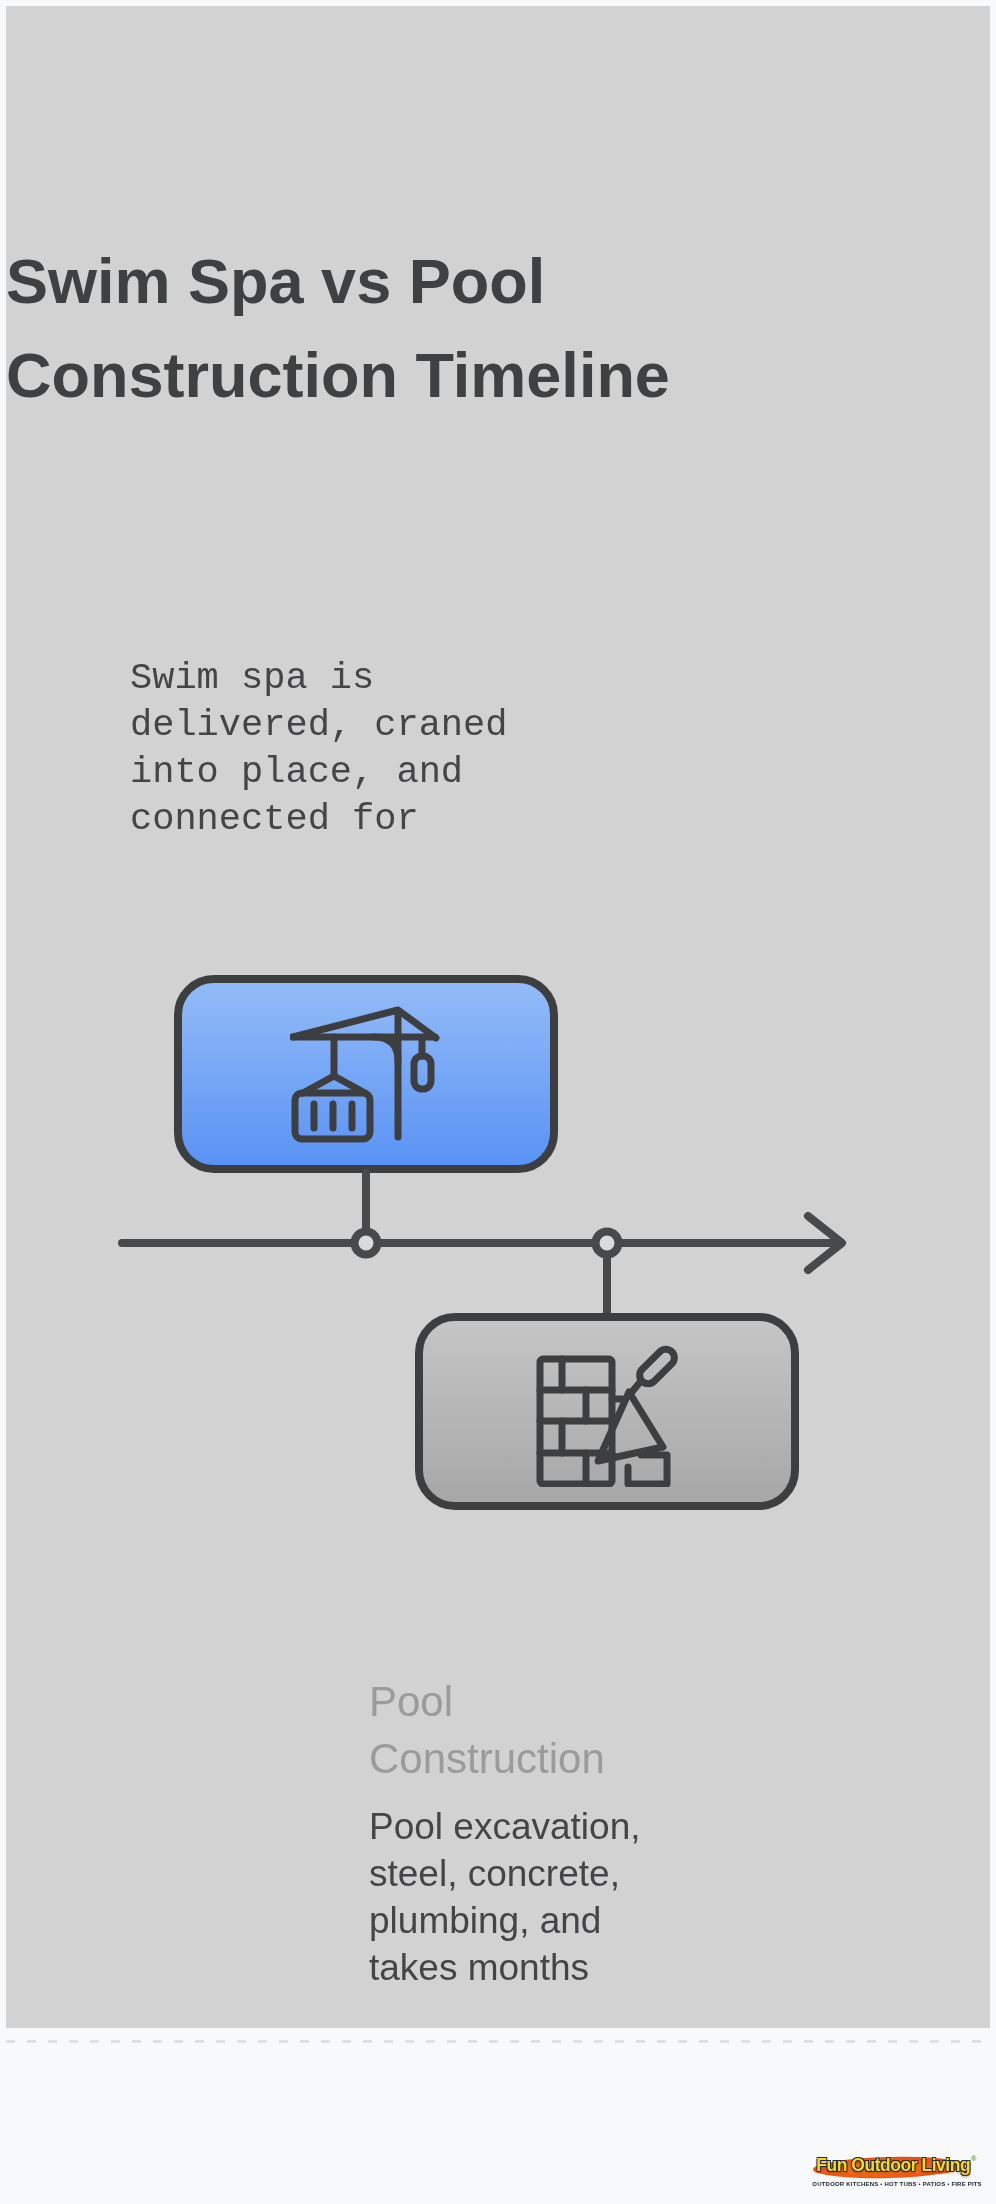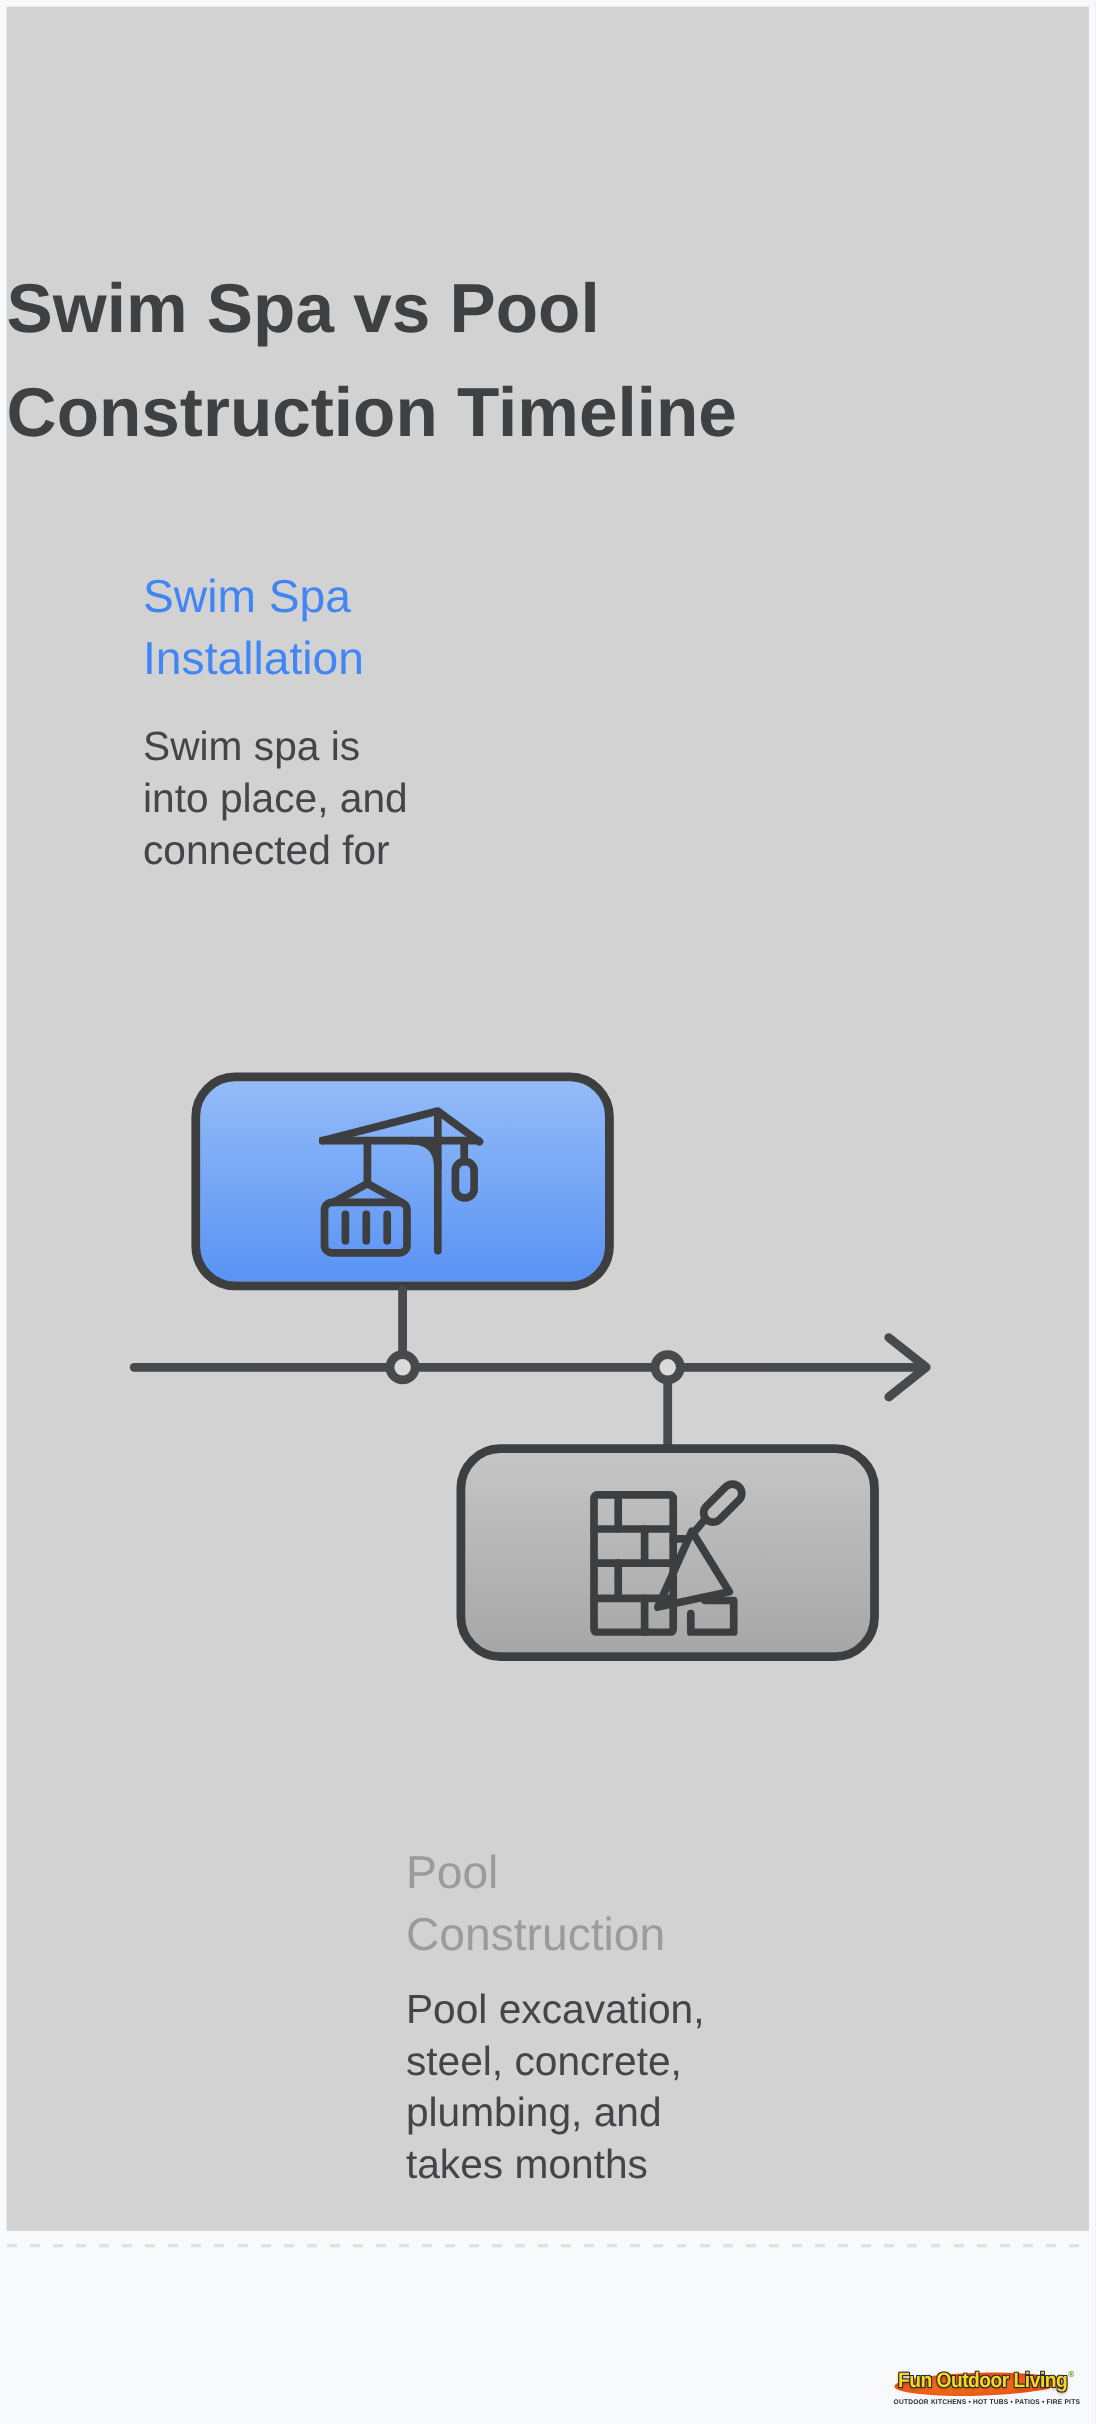--- a/index.html
+++ b/index.html
@@ -23,21 +23,21 @@
   .heading{
     font-size:42px;line-height:57px;font-weight:400;
     color:var(--accent-blue,#4285f4);
   }
   .heading.muted{color:var(--muted-heading,#9b9b9b);}
   .desc{
     font-size:37px;line-height:47px;font-weight:400;
     color:var(--body-text,#454547);
   }
   .swim-heading{left:124px;top:472px;width:464px;}
-  .swim-desc{left:124px;top:612px;width:464px;}
+  .swim-desc{left:124px;top:612px;width:464px;font-family:Liberation Mono, monospace;}
   .pool-heading{left:363px;top:1632px;width:464px;}
   .pool-desc{left:363px;top:1760px;width:464px;}
 
   .node-box{
     border:8px solid var(--outline-dark,#3d3e40);
     border-radius:40px;
     display:flex;align-items:center;justify-content:center;
   }
   .blue-box{
     left:168px;top:969px;width:384px;height:198px;
@@ -99,26 +99,23 @@
 <body>
 
 <div class="page">
   <div class="panel">
 
     <h1 class="abs center title">
       <span class="line">Swim Spa vs Pool</span>
       <span class="line">Construction Timeline</span>
     </h1>
 
-    <h2 class="abs center heading swim-heading">
-      <span class="line">Swim Spa</span>
-      <span class="line">Installation</span>
-    </h2>
     <p class="abs center desc swim-desc">
       <span class="line">Swim spa is</span>
+      <span class="line">delivered, craned</span>
       <span class="line">into place, and</span>
       <span class="line">connected for</span>
     </p>
 
     <div class="abs node-box blue-box">
       <span class="icon">
         <svg width="152" height="140" viewBox="0 0 150 140" xmlns="http://www.w3.org/2000/svg">
           <path d="M2 33 H144"></path>
           <path d="M2 33 L107 6 L145 34"></path>
           <path d="M107 8 V133"></path>

